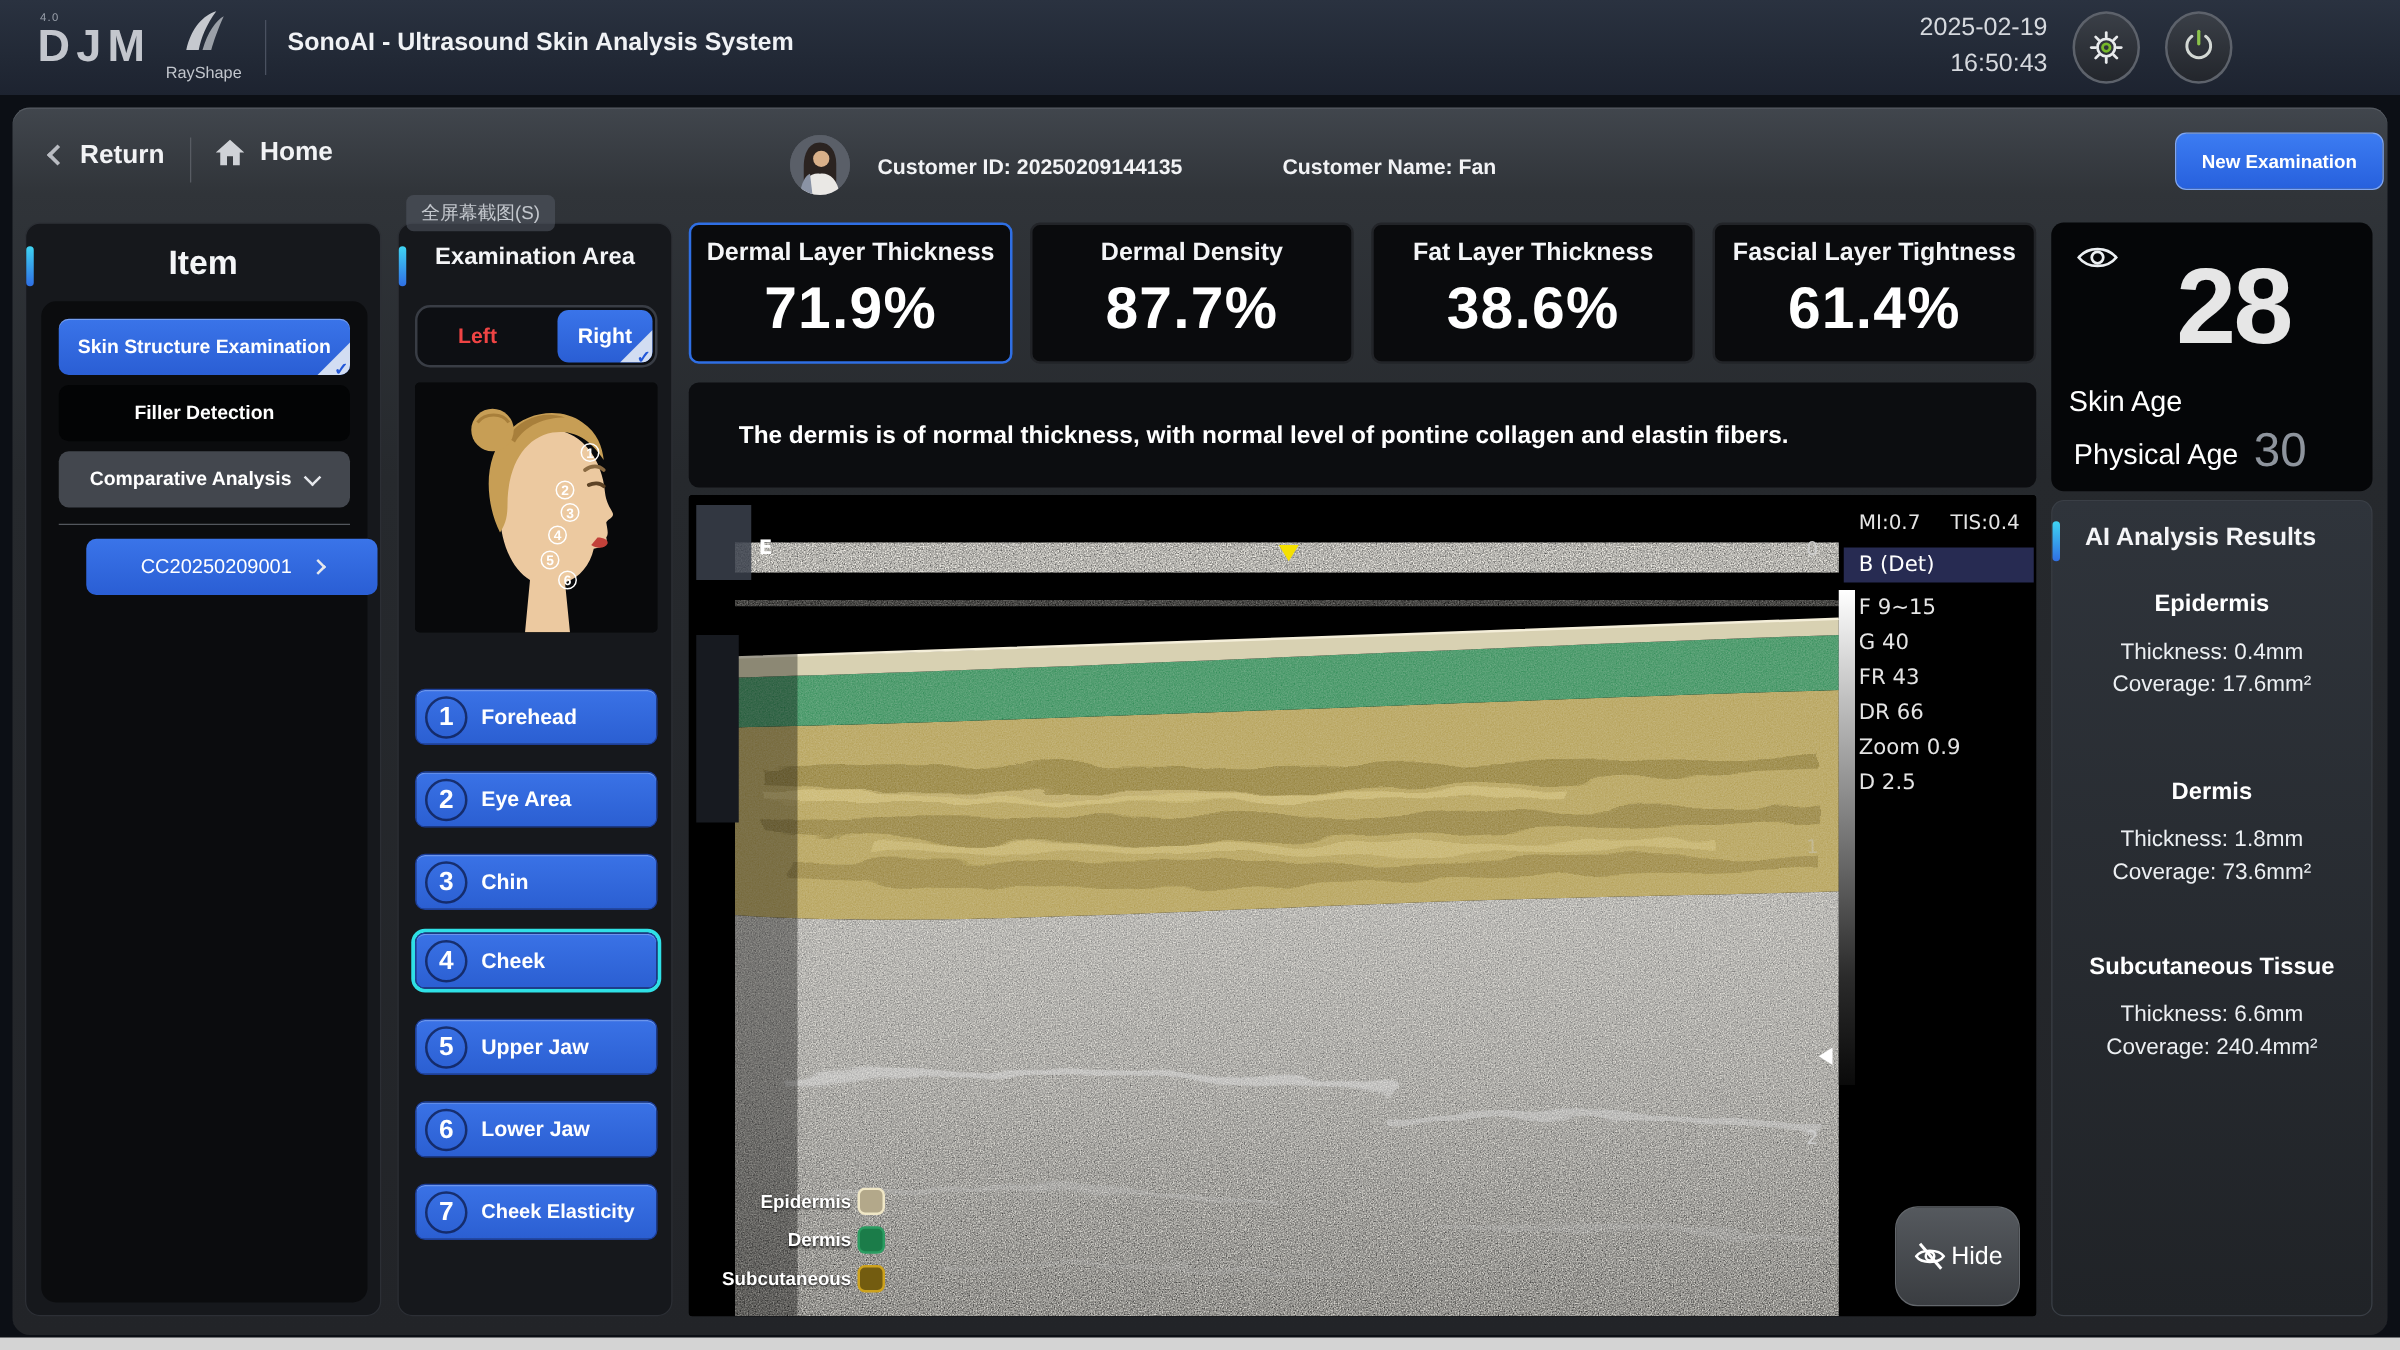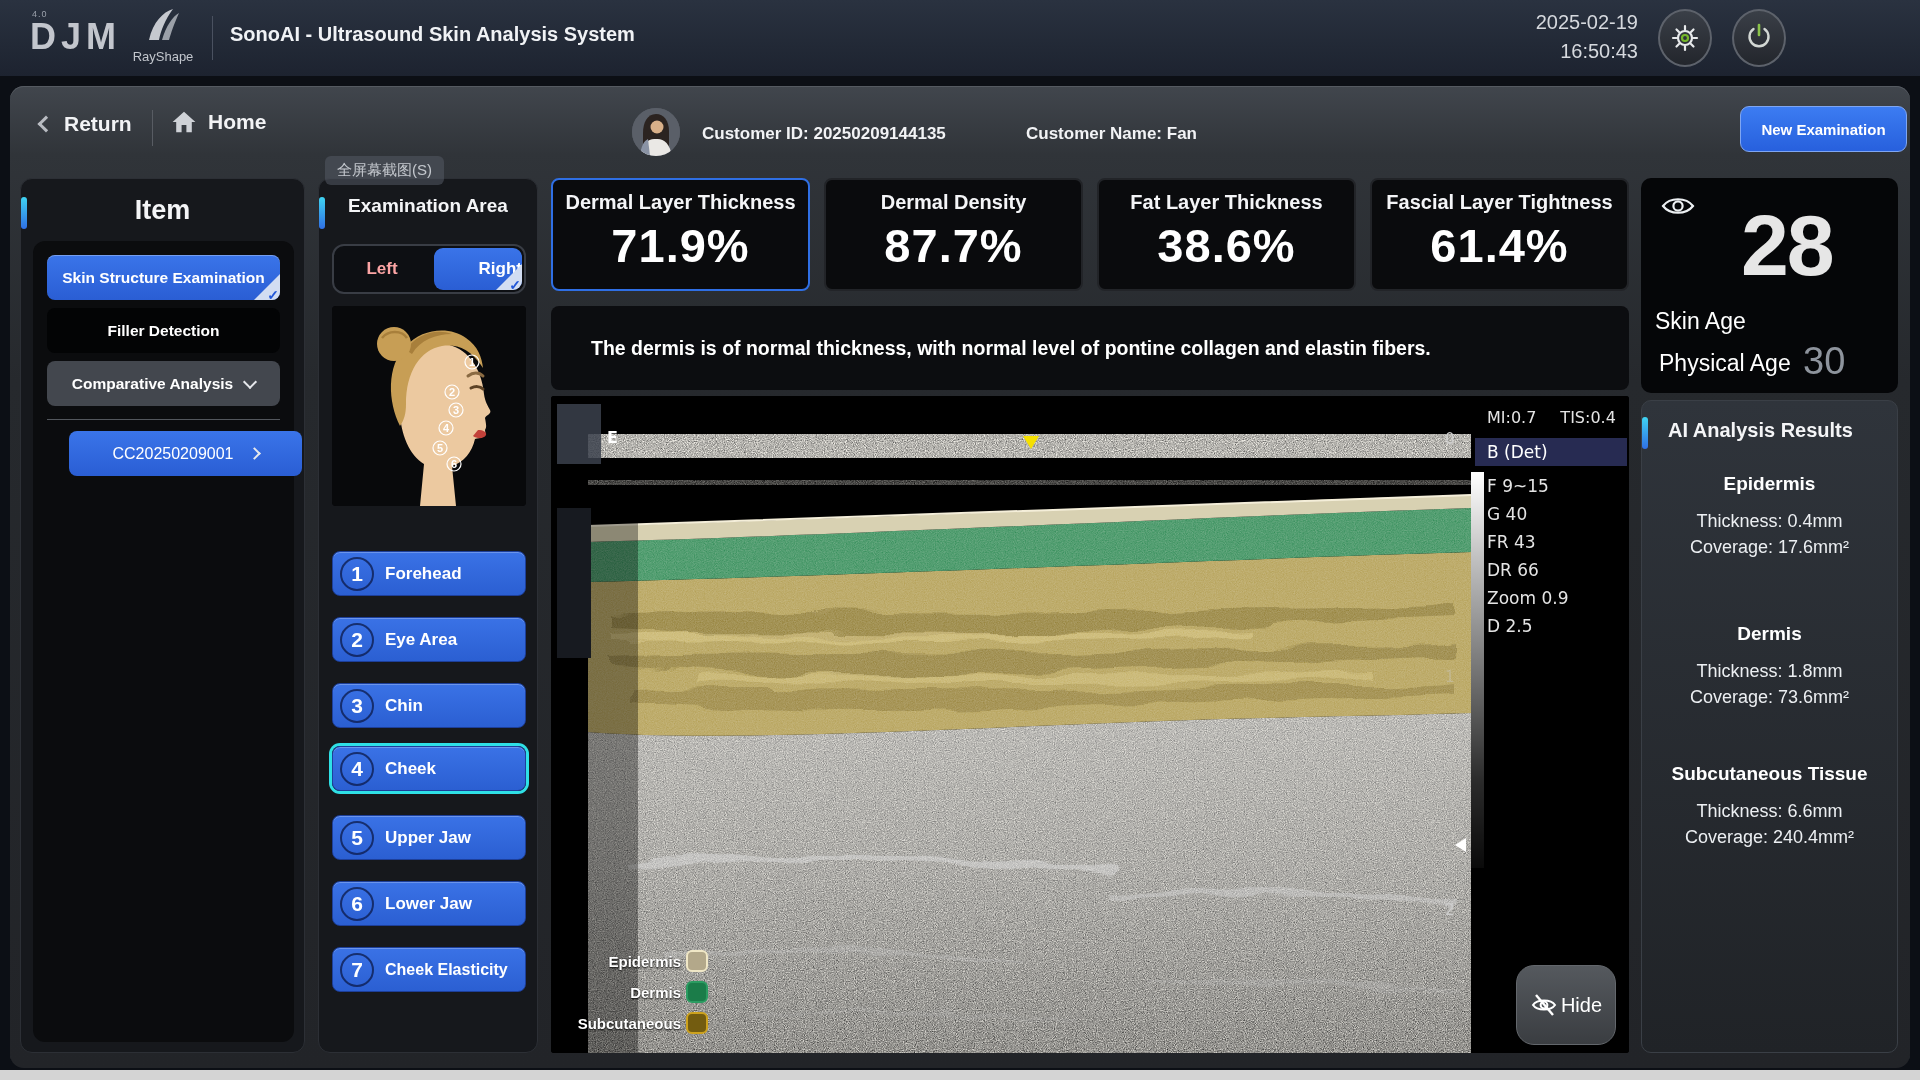--- a/index.html
+++ b/index.html
@@ -75,23 +75,23 @@
   .fold { position:absolute; right:0; bottom:0; width:0; height:0; border-style:solid;
     border-width:0 0 26px 26px; border-color:transparent transparent #d2ddf2 transparent; }
   .fold-check { position:absolute; right:1px; bottom:-3px; font-size:14px; font-weight:bold; color:#2257d8; }
 
   .ghost-tip { position:absolute; left:325px; top:156px; z-index:6; padding:5px 12px;
     background:rgba(84,90,100,.55); border-radius:6px; font-size:15px; color:rgba(228,231,236,.8); }
 
   .side-toggle { position:absolute; left:13px; top:65px; width:194px; height:50px;
     background:#0d0f13; border:2px solid #393d45; border-radius:12px; }
   .side-left-lbl { position:absolute; left:0; top:0; width:96px; height:46px; display:flex;
-    align-items:center; justify-content:center; color:#fca5a5; font-size:17px; font-weight:bold; cursor:pointer; }
-  .side-right-btn { position:absolute; right:2px; top:2px; width:88px; height:42px; border-radius:9px;
-    background:linear-gradient(180deg,#3a74e9,#2a5ed4); display:flex; align-items:center; justify-content:flex-end;
+    align-items:center; justify-content:center; color:#ef4444; font-size:17px; font-weight:bold; cursor:pointer; }
+  .side-right-btn { position:absolute; right:2px; top:2px; width:76px; height:42px; border-radius:9px;
+    background:linear-gradient(180deg,#3a74e9,#2a5ed4); display:flex; align-items:center; justify-content:center;
     color:#fff; font-size:17px; font-weight:bold; cursor:pointer; overflow:hidden; }
 
   .face-box { position:absolute; left:13px; top:127px; width:194px; height:200px;
     background:#07080a; border-radius:4px; overflow:hidden; }
 
   .area-btn { position:absolute; left:13px; width:194px; height:45px; border-radius:8px;
     background:linear-gradient(180deg,#3a72e6,#2b5fd2); border:1px solid #1d3f9a;
     box-shadow:inset 0 1px 0 rgba(255,255,255,.25);
     display:flex; align-items:center; cursor:pointer; color:#fff; }
   .area-btn.sel { box-shadow:0 0 0 3px #2fe0e6, inset 0 1px 0 rgba(255,255,255,.25); }

